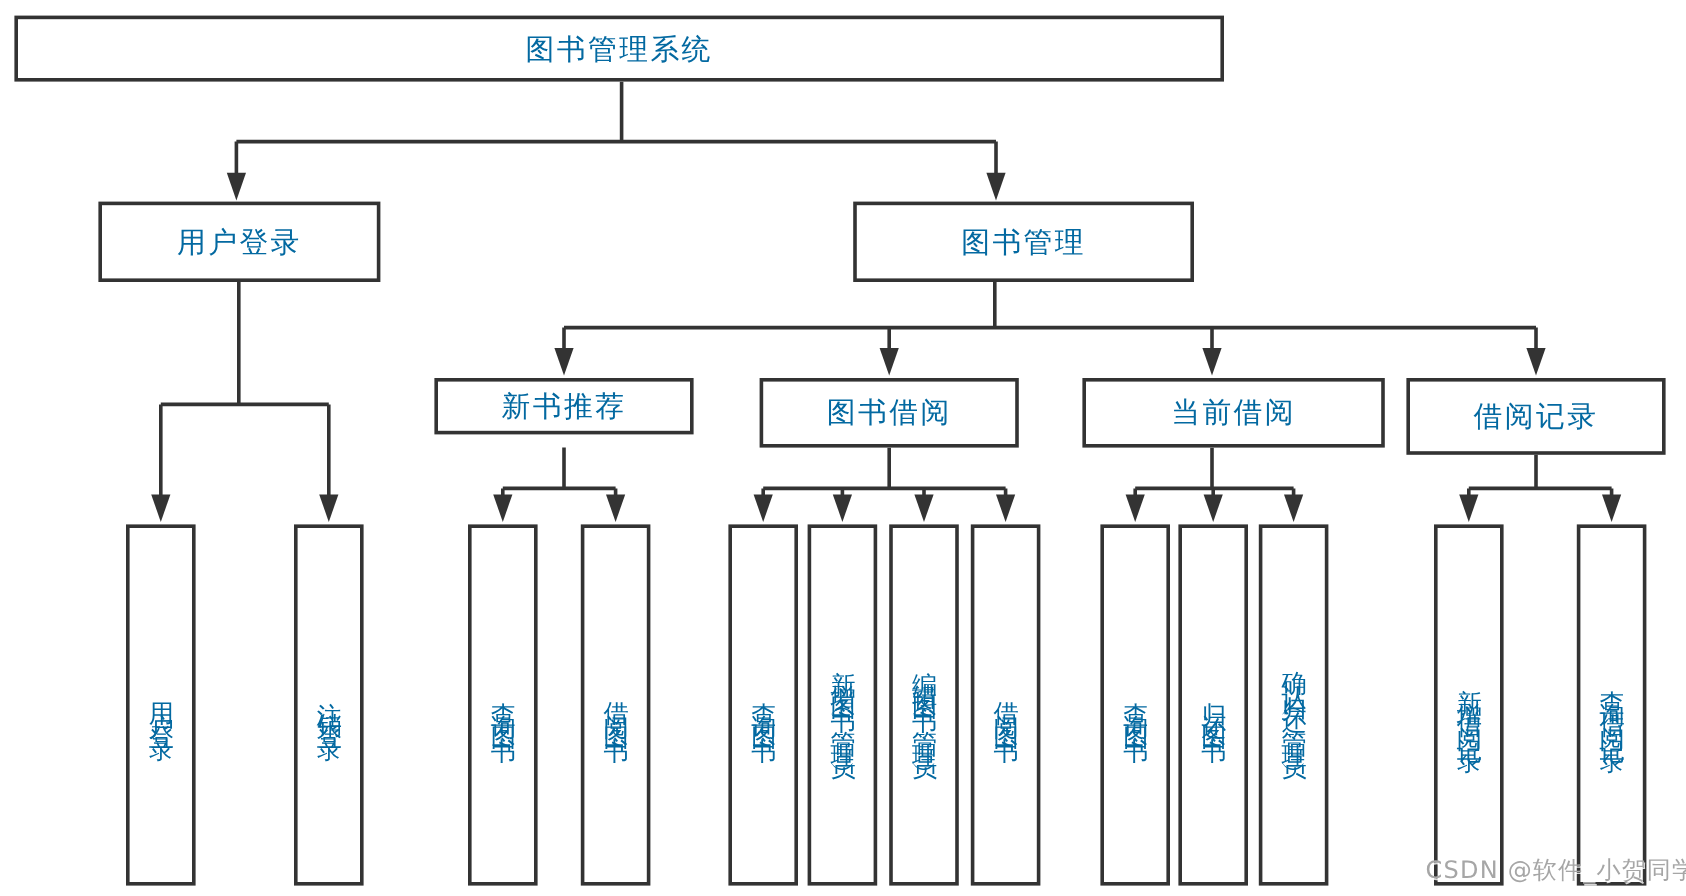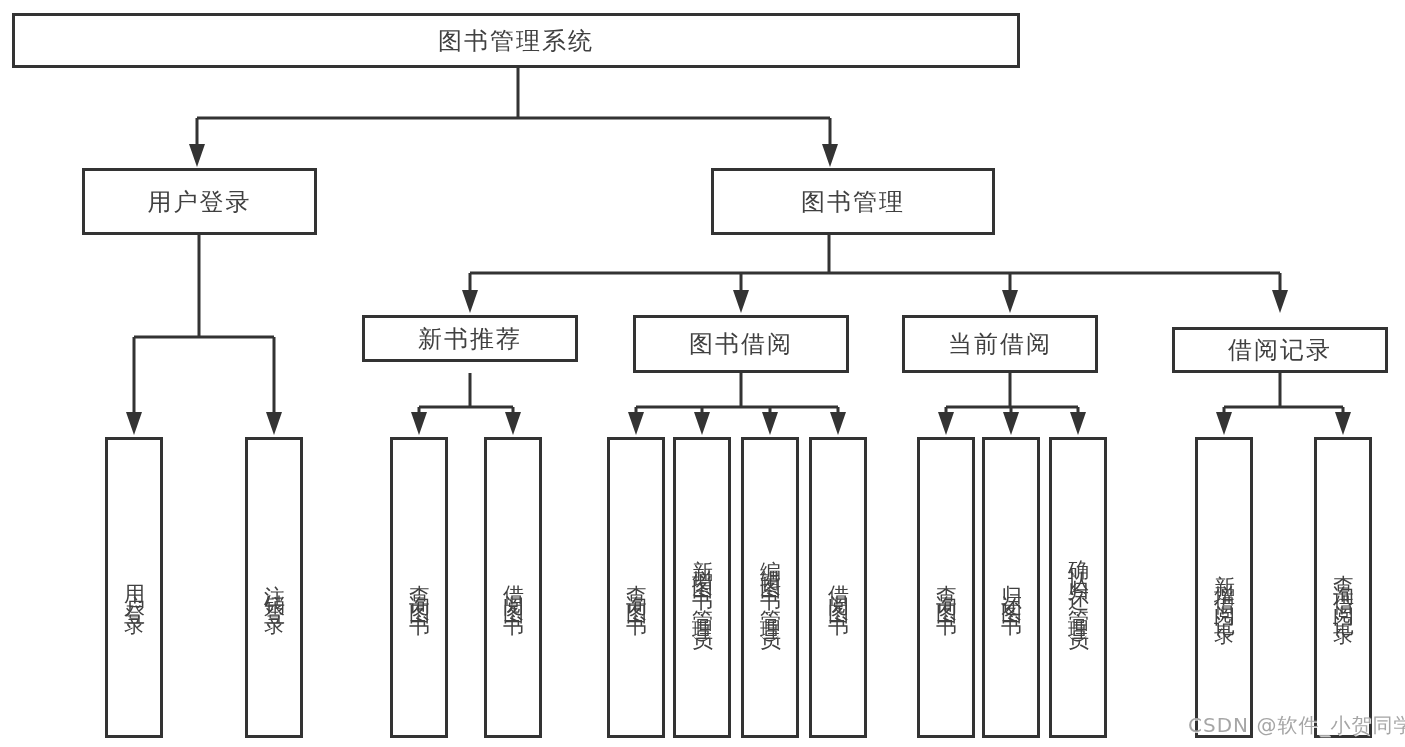--- a/index.html
+++ b/index.html
@@ -23,21 +23,21 @@
     height: 747px;
   }
   .node {
     position: absolute;
     box-sizing: border-box;
     border: 3px solid #333333;
     background: #ffffff;
     display: flex;
     align-items: center;
     justify-content: center;
-    color: #404040;
+    color: #0369a1;
   }
   .hbox {
     font-size: 24px;
     letter-spacing: 2px;
     white-space: nowrap;
   }
   .vbox {
     font-size: 21px;
   }
   .vbox .vtext {
@@ -125,24 +125,24 @@
   <div class="node hbox" style="left:711px; top:168px; width:284px; height:67px;">
     <span>图书管理</span>
   </div>
 
   <div class="node hbox" style="left:362px; top:315px; width:216px; height:47px;">
     <span>新书推荐</span>
   </div>
   <div class="node hbox" style="left:633px; top:315px; width:216px; height:58px;">
     <span>图书借阅</span>
   </div>
-  <div class="node hbox" style="left:902px; top:315px; width:196px; height:58px;">
+  <div class="node hbox" style="left:902px; top:315px; width:252px; height:58px;">
     <span>当前借阅</span>
   </div>
-  <div class="node hbox" style="left:1172px; top:315px; width:216px; height:46px;margin-top:12px;">
+  <div class="node hbox" style="left:1172px; top:315px; width:216px; height:64px;">
     <span>借阅记录</span>
   </div>
 
   <div class="node vbox" style="left:105px; top:437px; width:58px; height:301px;">
     <span class="vtext">用户登录</span>
   </div>
   <div class="node vbox" style="left:245px; top:437px; width:58px; height:301px;">
     <span class="vtext">注销登录</span>
   </div>
 

